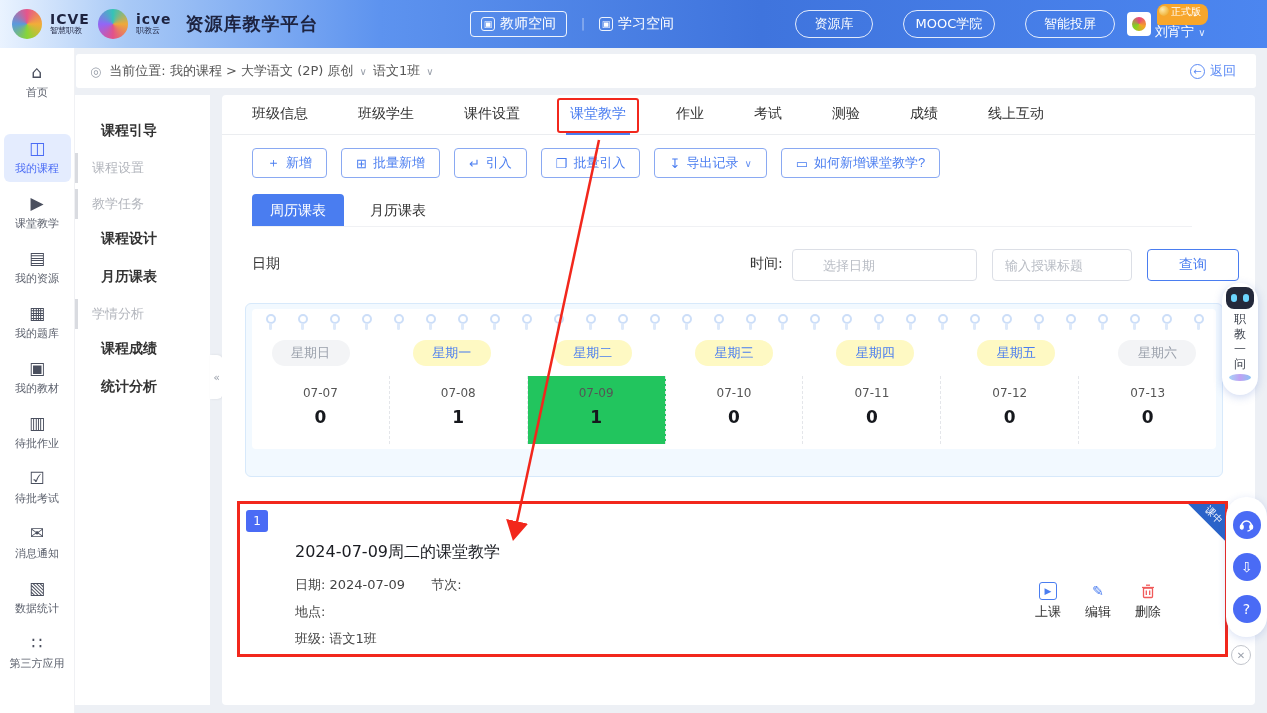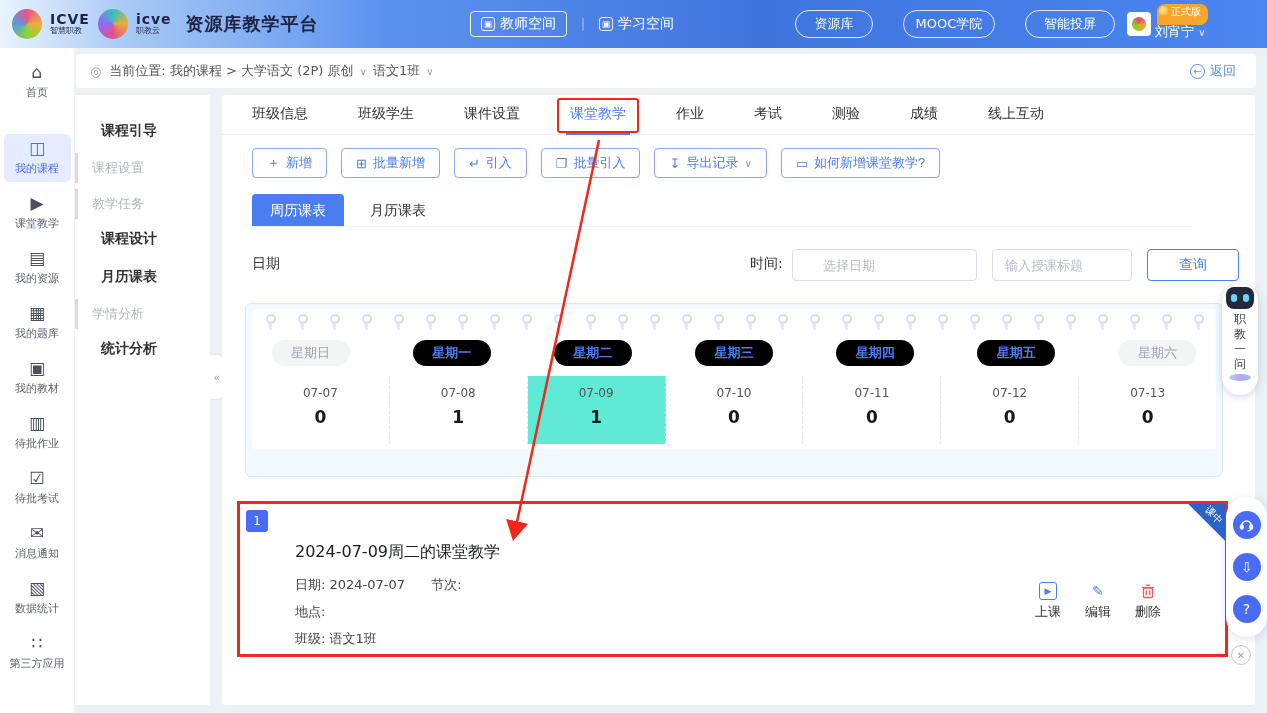--- a/index.html
+++ b/index.html
@@ -101,27 +101,27 @@
     border:1px solid #d7e9fb; border-radius:6px; padding:5px 6px; }
   .calinner { background:#fff; border-radius:4px; height:140px; padding-top:3px; }
   .loops { display:flex; justify-content:space-between; padding:2px 14px 0 14px; height:24px; }
   .loop { width:8px; height:15px; position:relative; }
   .loop::before { content:""; position:absolute; left:0; top:0; width:6px; height:6px; border:2px solid #ccdef8; border-radius:50%; }
   .loop::after { content:""; position:absolute; left:3px; top:9px; width:3px; height:7px; background:#dde9fa; border-radius:2px; }
   .weekrow { display:flex; height:30px; margin-top:2px;gap:24px; }
   .weekrow .wcol { flex:1; display:flex; align-items:center; justify-content:center; }
   .wpill { width:78px; height:26px; line-height:26px; text-align:center; border-radius:13px; font-size:13px;
     background:#f3f4f6; color:#9aa0ab; cursor:pointer; }
-  .wpill.hl { background:#000000; color:#4a7df0;font-weight:bold; }
+  .wpill.hl { background:#fef9c3; color:#4a7df0; }
   .daysrow { display:flex; height:68px; margin-top:8px; }
   .dcell { flex:1; text-align:center; border-right:1px dashed #e4e6ea; cursor:pointer; padding-top:10px; }
   .dcell:last-child { border-right:none; }
   .dcell .ddate { font-size:12px; color:#555; }
   .dcell .dcount { font-size:17px; font-weight:bold; color:#16181d; margin-top:7px; }
-  .dcell.sel { background:#5eead4; }
+  .dcell.sel { background:#22c55e; }
 
   
   .redbox { position:absolute; left:15px; top:406px; width:991px; height:156px; border:3px solid #f2271c; }
   .lesson-card { position:absolute; inset:0; background:#fff; overflow:hidden; }
   .lc-badge { position:absolute; left:6px; top:6px; width:22px; height:22px; background:#4a6bf5; color:#fff;
     font-size:12px; text-align:center; line-height:22px; border-radius:3px; }
   .lc-title { position:absolute; left:55px; top:38px; font-size:16px; font-weight:normal; color:#1a1c22; }
   .lc-line { position:absolute; left:55px; font-size:13px; color:#444; }
   .lc-actions { position:absolute; left:795px; top:78px; display:flex; gap:24px; }
   .act { display:flex; flex-direction:column; align-items:center; gap:3px; cursor:pointer; font-size:13px; color:#333; }
@@ -250,20 +250,21 @@
     </div>
   </div>
 
 <div class="submenu" id="submenu">
     <div class="sm-item">课程引导</div>
     <div class="sm-section">课程设置</div>
     <div class="sm-section">教学任务</div>
     <div class="sm-item">课程设计</div>
     <div class="sm-item">月历课表</div>
     <div class="sm-section">学情分析</div>
+    <div class="sm-item">课程成绩</div>
     <div class="sm-item">统计分析</div>
   </div>
 <div class="collapse-tab">«</div>
 
 <div class="main">
 
   <div class="tabs" id="tabs">
       <span class="tab">班级信息</span>
       <span class="tab">班级学生</span>
       <span class="tab">课件设置</span>
@@ -406,21 +407,21 @@
         </div>
     </div>
   </div>
 
   <div class="redbox">
     <div class="lesson-card">
       <span class="lc-badge">1</span>
       <div class="lc-title">2024-07-09周二的课堂教学</div>
       <div class="lc-line" style="top:72px;">
         <span>日期:</span>
-        <span>2024-07-07</span>
+        <span>2024-07-09</span>
         <span style="margin-left:22px;">节次:</span>
         <span></span>
       </div>
       <div class="lc-line" style="top:99px;">
         <span>地点:</span>
         <span></span>
       </div>
       <div class="lc-line" style="top:126px;">
         <span>班级:</span>
         <span>语文1班</span>

